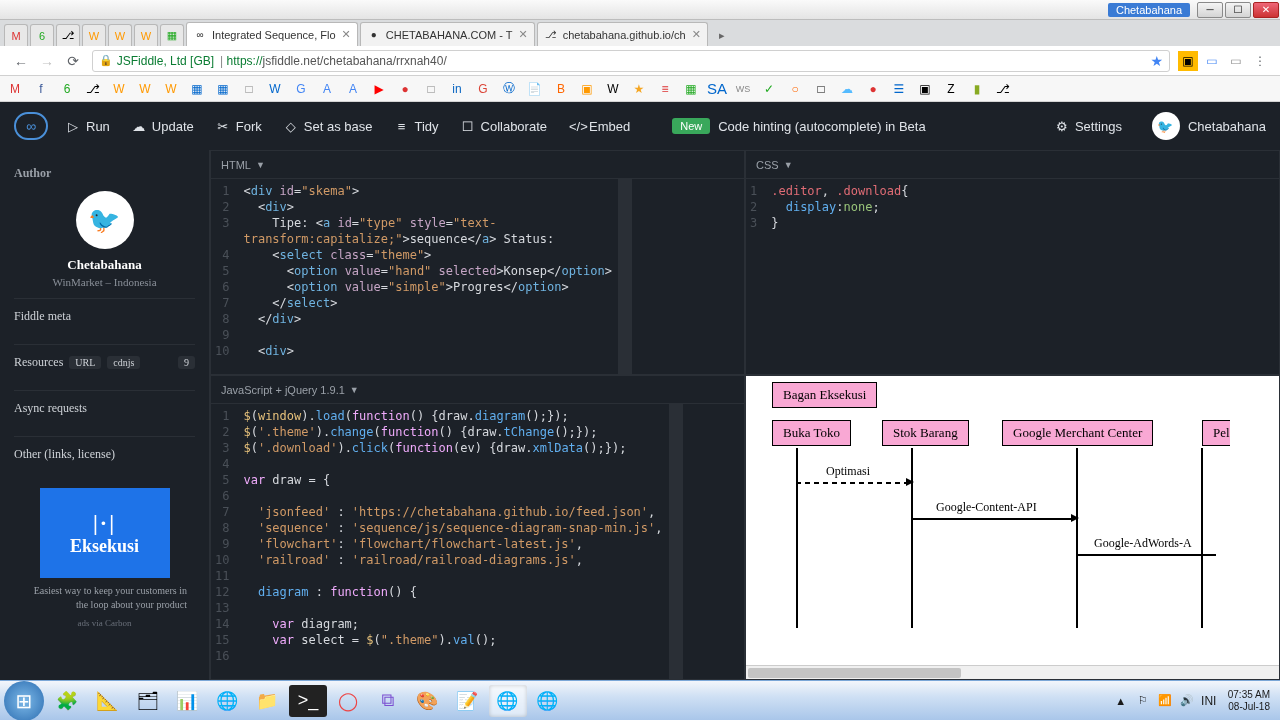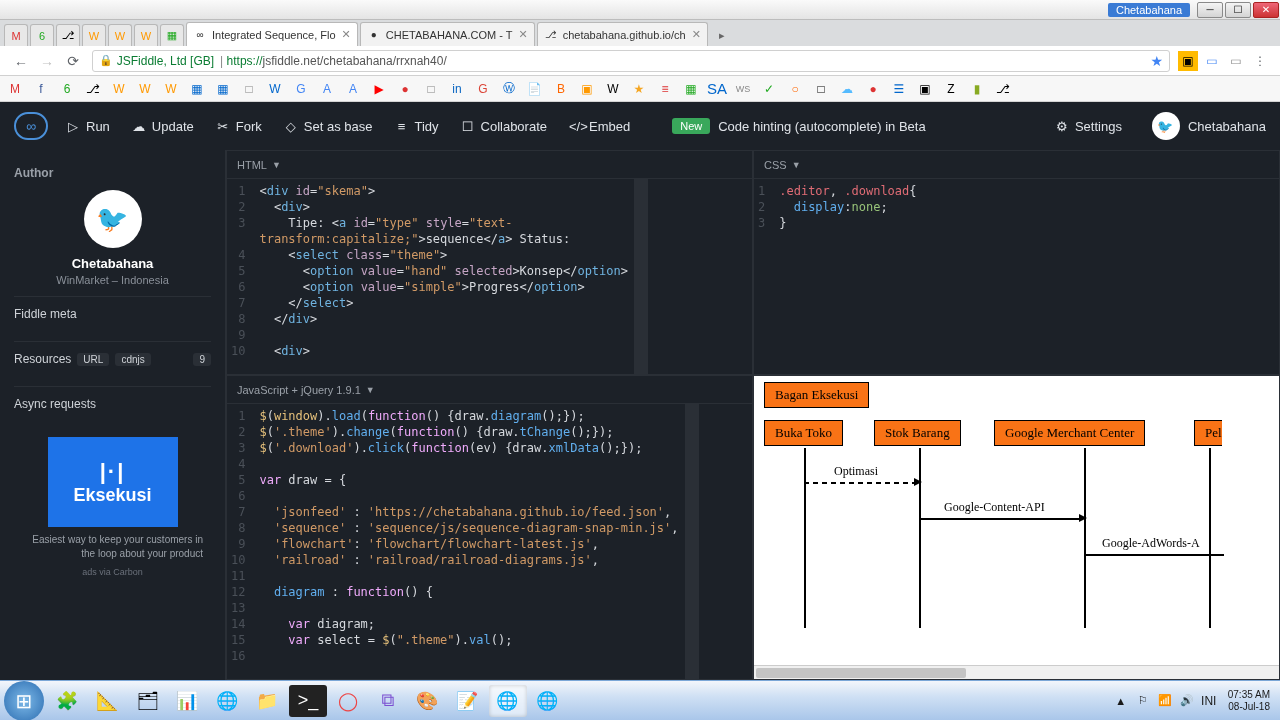--- a/index.html
+++ b/index.html
@@ -33,21 +33,21 @@
   .jf-bar { height:48px; background:#1c2128; display:flex; align-items:center; color:#dfe3e8; padding:0 14px; font-size:13px;}
   .jf-logo { width:34px; height:28px; border:2px solid #4a90d9; border-radius:14px; display:flex; align-items:center; justify-content:center; color:#4a90d9; margin-right:18px; font-size:14px;}
   .jf-item { display:flex; align-items:center; margin-right:22px; cursor:pointer;}
   .jf-item svg, .jf-item .gly { margin-right:6px; }
   .gly { display:inline-block; width:14px; text-align:center;}
   .jf-new { background:#39a85b; color:#fff; padding:2px 8px; border-radius:3px; font-size:11px; margin-right:8px;}
   .jf-user { margin-left:auto; display:flex; align-items:center;}
   .jf-ava { width:28px; height:28px; border-radius:50%; background:#fff; margin:0 8px; display:flex; align-items:center; justify-content:center;}
   
   .jf-main { display:flex; height:calc(720px - 20px - 26px - 30px - 26px - 48px - 40px); background:#1c2128;}
-  .jf-side { width:226px; background:#1c2128; color:#cfd3d8; padding:16px 14px; border-right:1px solid #2a2f36;}
+  .jf-side { width:210px; background:#1c2128; color:#cfd3d8; padding:16px 14px; border-right:1px solid #2a2f36;font-family:Liberation Serif, serif;}
   .jf-side h4 { font-size:12px; color:#9aa0a8; font-weight:bold; margin-bottom:10px;}
   .author-ava { width:58px; height:58px; border-radius:50%; background:#fff; margin:0 auto 8px; display:flex; align-items:center; justify-content:center; font-size:26px;}
   .author-name { text-align:center; color:#fff; font-weight:bold; font-size:13px;}
   .author-sub { text-align:center; color:#8a9099; font-size:11px; margin-top:3px;}
   .side-row { padding:10px 0; border-top:1px solid #2a2f36; margin-top:10px; font-size:12px; color:#cfd3d8; display:flex; align-items:center;}
   .badge { background:#2a2f36; color:#cfd3d8; padding:1px 6px; border-radius:3px; font-size:10px; margin-left:6px;}
   .badge.count { margin-left:auto;}
   .ad { background:#1e73e8; color:#fff; width:130px; height:90px; margin:16px auto 6px; display:flex; flex-direction:column; align-items:center; justify-content:center; font-size:18px; font-weight:bold;}
   .ad .hh { font-size:22px; letter-spacing:2px;}
   .ad-txt { color:#9aa0a8; font-size:10px; text-align:right; padding:0 8px; line-height:1.4;}
@@ -61,21 +61,21 @@
   .gutter { background:#1c2128; color:#4a5058; text-align:right; padding:4px 8px 4px 4px; user-select:none;}
   .src { padding:4px 6px; white-space:pre; color:#d6d9de;}
   .t-tag{color:#6fb3e0;text-align:right;} .t-attr{color:#c5a5c5;} .t-str{color:#d19a66;} .t-fn{color:#61afef;} .t-sel{color:#e06c75;} .t-prop{color:#61afef;} .t-val{color:#98c379;} .t-kw{color:#f0abfc;} .t-var{color:#e5c07b;}
   .scrollbar { width:14px; background:#2a2f36;}
   
   .result { background:#fff; color:#000; flex:1; overflow:auto; position:relative; font-family: 'Comic Sans MS', cursive;}
   .res-top { padding:4px 6px; font-size:13px; display:flex; align-items:center; gap:4px; border-bottom:1px solid #ccc; font-family:Arial;}
   .res-top a { color:#0645ad; text-decoration:underline;}
   .res-top select { font-size:12px;}
   .seq { position:relative; padding:8px; }
-  .box { border:1.5px solid #000; padding:4px 10px; font-size:13px; background:#f97316; position:absolute;}
+  .box { border:1.5px solid #000; padding:4px 10px; font-size:13px; background:#f9a8d4; position:absolute;margin-left:16px;}
   .lifeline { position:absolute; width:1.5px; background:#000;}
   .arrow-lbl { position:absolute; font-size:12px;}
   .arrow-line { position:absolute; height:1.5px; background:#000;}
   .arrow-line.dashed { background:repeating-linear-gradient(90deg,#000 0 5px,transparent 5px 9px);}
   .arrow-head { position:absolute; width:0;height:0;border-top:4px solid transparent;border-bottom:4px solid transparent;border-left:8px solid #000;}
   .res-hscroll { position:absolute; bottom:0; left:0; right:0; height:14px; background:#f0f0f0; border-top:1px solid #ccc;}
   .res-hscroll .thumb { position:absolute; left:2px; top:2px; height:10px; width:40%; background:#c4c4c4; border-radius:2px;}
   
   .taskbar { position:absolute; bottom:0; left:0; right:0; height:40px; background:linear-gradient(#f3f6fb,#cfe0f4 40%,#a9c6ea); display:flex; align-items:center; padding:0 4px; border-top:1px solid #7ba7d7;}
   .tb-ico { width:38px; height:32px; margin:0 1px; display:flex; align-items:center; justify-content:center; font-size:18px; border-radius:3px;}
@@ -231,20 +231,21 @@
     <div class="author-name">Chetabahana</div>
     <div class="author-sub">WinMarket – Indonesia</div>
     <div class="side-row">Fiddle meta</div>
     <div class="side-row">
       <span>Resources</span>
       <span class="badge">URL</span>
       <span class="badge">cdnjs</span>
       <span class="badge count">9</span>
     </div>
     <div class="side-row">Async requests</div>
+    <div class="side-row">Other (links, license)</div>
     <div class="ad">
         <div class="hh">|·|</div>
         <span>Eksekusi</span>
       </div>
     <div class="ad-txt">Easiest way to keep your customers in the loop about your product</div>
     <div class="ad-link">ads via Carbon</div>
   </div>
 
   <div class="editors">
 

